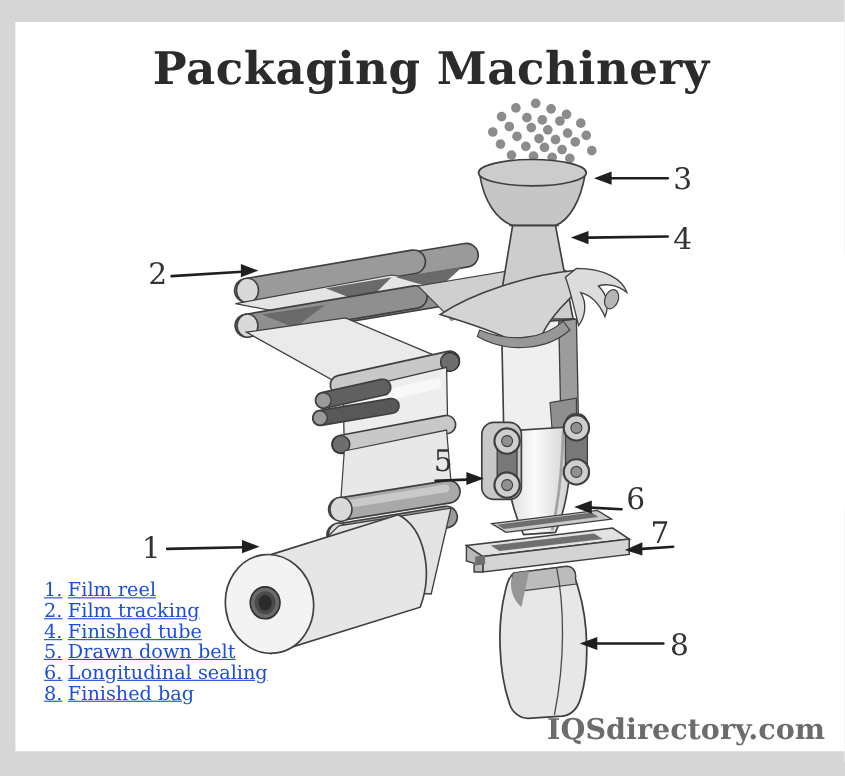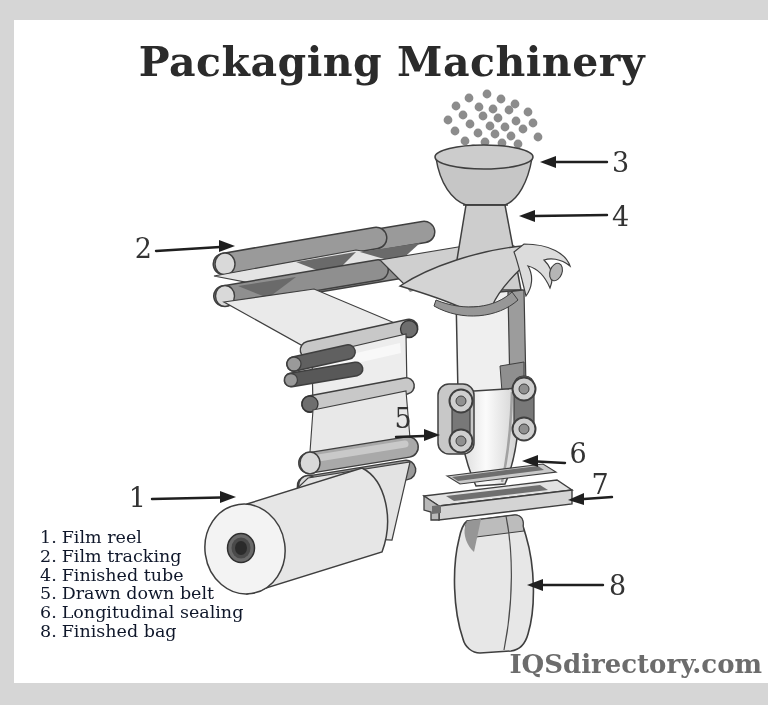--- a/index.html
+++ b/index.html
@@ -2,24 +2,24 @@
 <html><head>
 <meta charset="utf-8">
 <style>
   html,body{margin:0;padding:0;}
   .frame{position:relative;width:768px;height:705px;background:#d6d6d6;overflow:hidden;
          font-family:"DejaVu Serif","Liberation Serif",serif;}
   .panel{position:absolute;left:14px;top:20px;width:740px;height:663px;background:#ffffff;padding-left:16px;}
   .title{position:absolute;left:0;top:18px;width:100%;text-align:center;
          font-size:41px;font-weight:bold;color:#2b2b2b;letter-spacing:0.5px;}
   .legend{position:absolute;left:26px;top:508px;margin:0;padding:0;list-style:none;
-          font-size:17.5px;line-height:18.8px;color:#0f172a;}
+          font-size:17.5px;line-height:18.8px;color:#1d4ed8;text-decoration:underline;}
   .legend li{white-space:nowrap;}
   .legend .num{margin-right:5px;}
-  .watermark{position:absolute;right:8px;bottom:4px;font-size:26px;font-weight:bold;color:#6c6c6c;}
+  .watermark{position:absolute;right:20px;bottom:4px;font-size:26px;font-weight:bold;color:#6c6c6c;}
   .diagram{position:absolute;left:0;top:0;}
   .callout-num{font-family:"DejaVu Serif","Liberation Serif",serif;font-size:27px;fill:#333333;}
 </style>
 </head>
 <body>
 
 <div class="frame">
   <div class="panel">
     <div class="title">Packaging Machinery</div>
     <ol class="legend">

